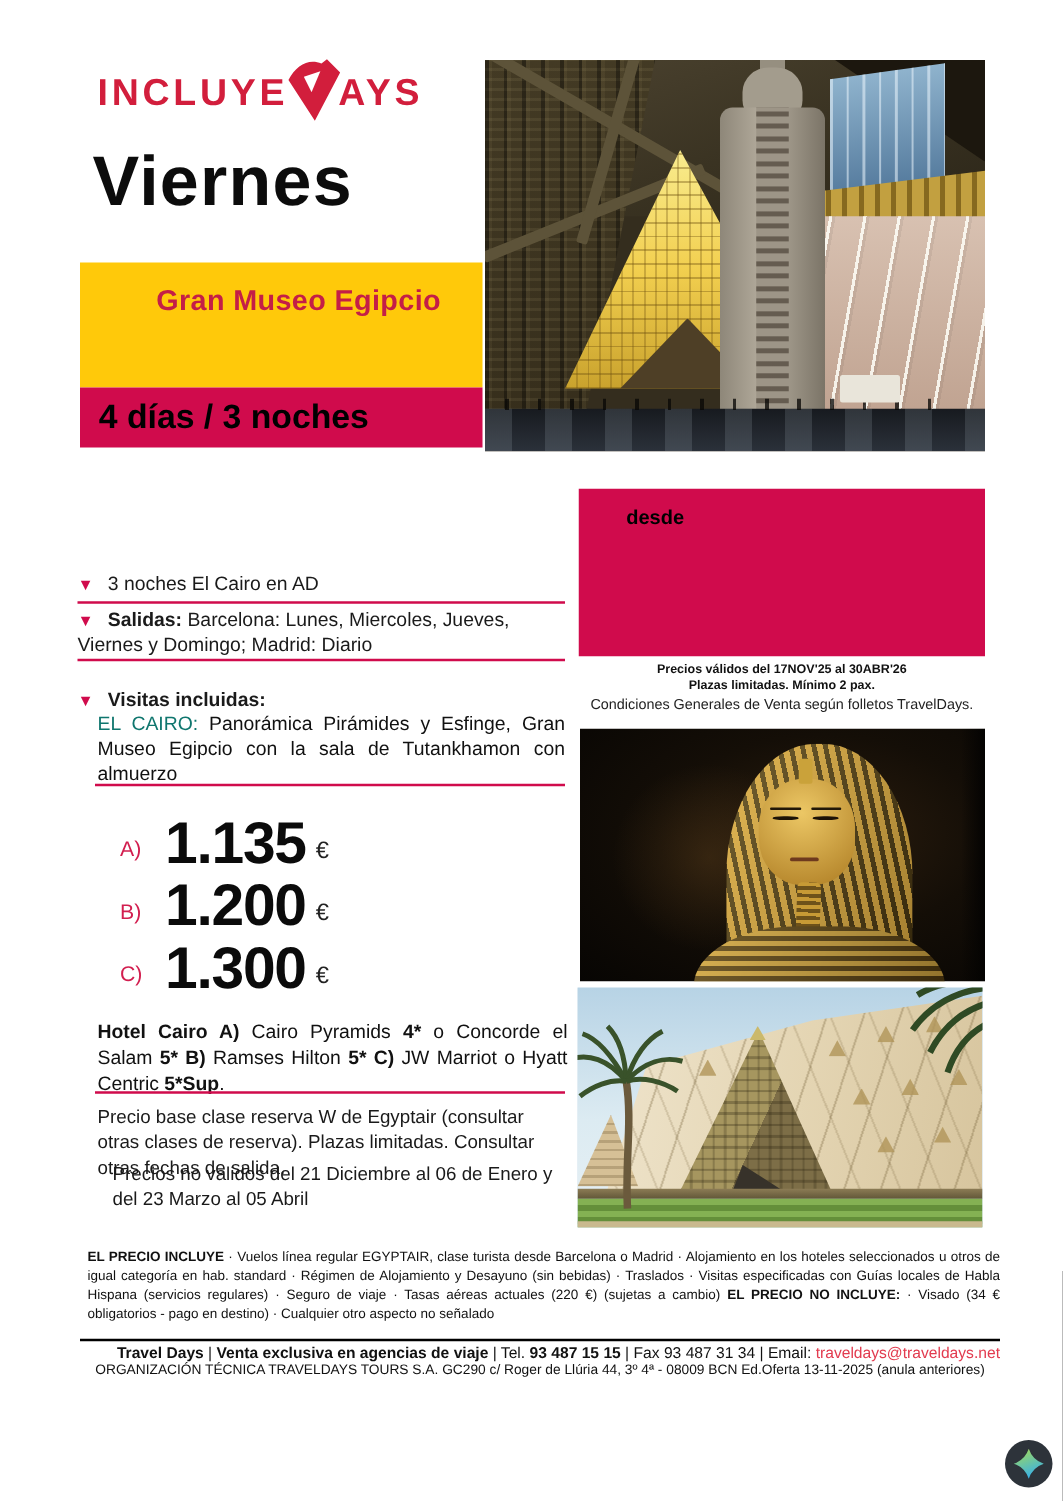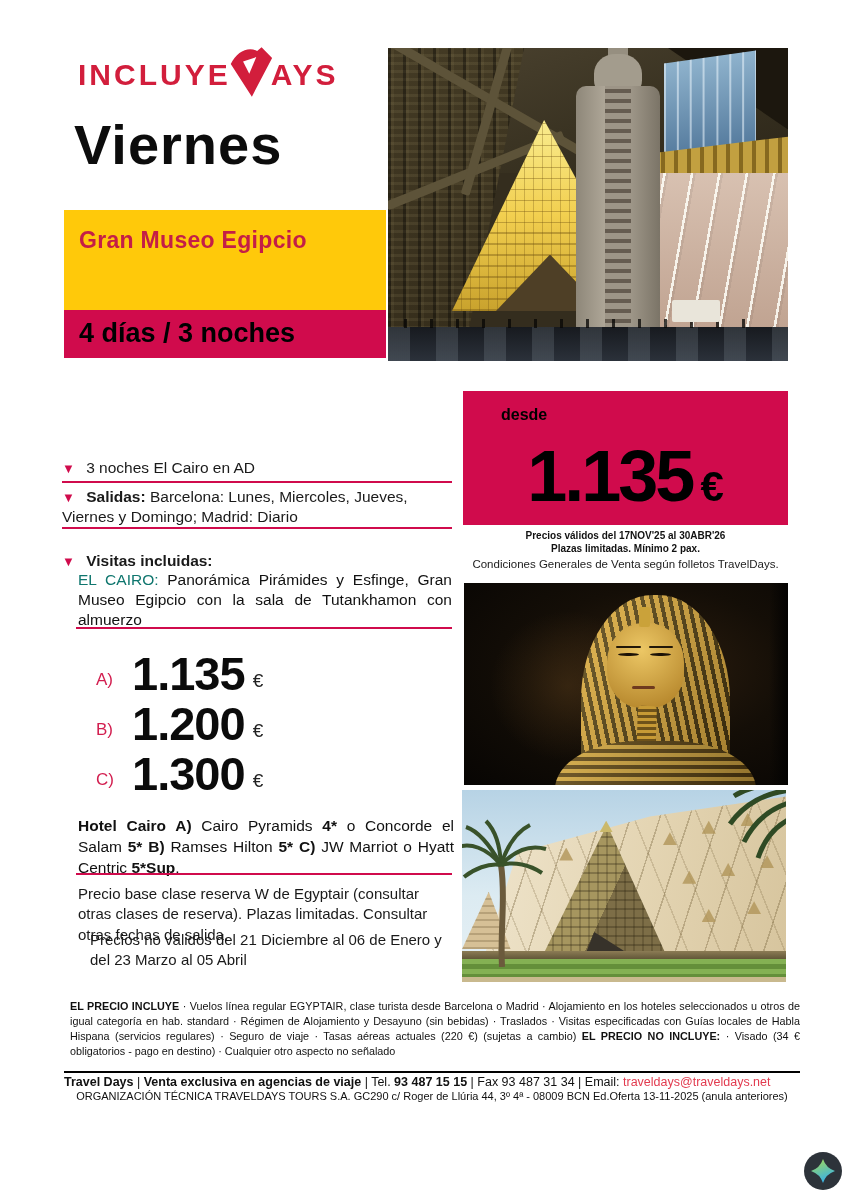--- a/index.html
+++ b/index.html
@@ -6,21 +6,21 @@
   .page{position:relative;width:850px;height:1201px;background:#fff;margin:0 auto;
         font-family:"Liberation Sans",sans-serif;overflow:hidden;color:#111;}
   .abs{position:absolute;}
 
   
   .logo{left:78px;top:58px;display:flex;align-items:flex-start;color:#d21e3c;
         font-weight:bold;font-size:30px;letter-spacing:3px;}
   .logo .dglyph{width:44px;height:52px;margin:-12px -2px 0 -2px;}
   .egipto{left:74px;top:112px;font-size:56px;font-weight:bold;letter-spacing:1px;color:#0c0c0c;}
   .yellow-box{left:64px;top:210px;width:322px;height:100px;background:#ffc90a;}
-  .yellow-box .t{padding:17px 0 0 15px;font-size:23px;font-weight:bold;color:#c41e47;letter-spacing:.3px;}
+  .yellow-box .t{padding:17px 0 0 15px;font-size:23px;font-weight:bold;color:#c41e47;letter-spacing:.3px;margin-left:46px;}
   .crimson-box{left:64px;top:310px;width:322px;height:48px;background:#d00b4c;}
   .crimson-box .t{padding-left:15px;font-size:27px;font-weight:bold;color:#000;line-height:46px;}
 
   
   .stay-title{left:78px;top:370px;width:382px;font-size:39px;font-weight:bold;color:#c51f4e;line-height:1.04;}
   .bullet{width:392px;font-size:15.5px;line-height:1.32;color:#1a1a1a;}
   .bullet .tri{color:#d00b4c;font-size:13px;margin-right:7px;}
   .b1{left:62px;top:458px;}
   .b2{left:62px;top:487px;}
   .b3{left:62px;top:535px;font-weight:bold;margin-top:16px;}
@@ -160,21 +160,21 @@
      clip-path:polygon(0 100%,20% 0,100% 100%);}
   .gx-hedge{left:0;top:84%;width:100%;height:4%;background:linear-gradient(180deg,#8c7c55,#625738);}
   .gx-lawn{left:0;top:88%;width:100%;height:12%;
      background:repeating-linear-gradient(180deg,#84b153 0 5px,#648f3a 5px 10px);}
   .gx-path{left:0;top:97.5%;width:100%;height:2.5%;background:#c9b98e;}
 
   
   .fineprint{left:70px;top:999px;width:730px;font-size:10.8px;line-height:1.38;
      text-align:justify;color:#111;}
   .footrule{left:64px;top:1071px;width:736px;height:2px;background:#000;}
-  .footer1{left:64px;top:1075px;width:736px;text-align:left;font-size:12.5px;color:#111;}
+  .footer1{left:64px;top:1075px;width:736px;text-align:right;font-size:12.5px;color:#111;}
   .footer2{left:64px;top:1090px;width:736px;text-align:center;font-size:11px;color:#111;}
   .email{color:#e23b4f;cursor:pointer;}
 
   .watermark{left:803px;top:1151px;width:40px;height:40px;}
 </style>
 </head>
 <body>
 
 <div class="page">
 
@@ -265,23 +265,20 @@
 
   <div class="abs hotels"><span style="font-weight: bold;">Hotel Cairo  </span><span style="font-weight: bold;">A) </span><span>Cairo Pyramids </span><span style="font-weight: bold;">4*</span><span> o Concorde el Salam </span><span style="font-weight: bold;">5*</span><span>  </span><span style="font-weight: bold;">B)</span><span> Ramses Hilton </span><span style="font-weight: bold;">5* </span><span style="font-weight: bold;">C)</span><span> JW Marriot o Hyatt Centric </span><span style="font-weight: bold;">5*Sup</span><span>.</span></div>
   <div class="abs rrule r4"></div>
 
   <div class="abs note">Precio base clase reserva W de  Egyptair (consultar otras clases de reserva).  Plazas limitadas. Consultar otras fechas de salida.</div>
   <div class="abs note note2">Precios no validos del 21 Diciembre al 06 de Enero y del 23 Marzo al 05 Abril</div>
 
 
   <div class="abs pricebox">
     <div class="from">desde</div>
-    <div class="amountrow">
-      <span class="amount">1.135</span><span class="cur">€</span>
-    </div>
   </div>
 
   <div class="abs validity">
     <div class="l">Precios válidos del 17NOV'25 al 30ABR'26</div>
     <div class="l">Plazas limitadas. Mínimo 2 pax.</div>
     <div class="s">Condiciones Generales de Venta según folletos TravelDays.</div>
   </div>
 
   <div class="abs tut">
     <div class="tm-shadow"></div>

